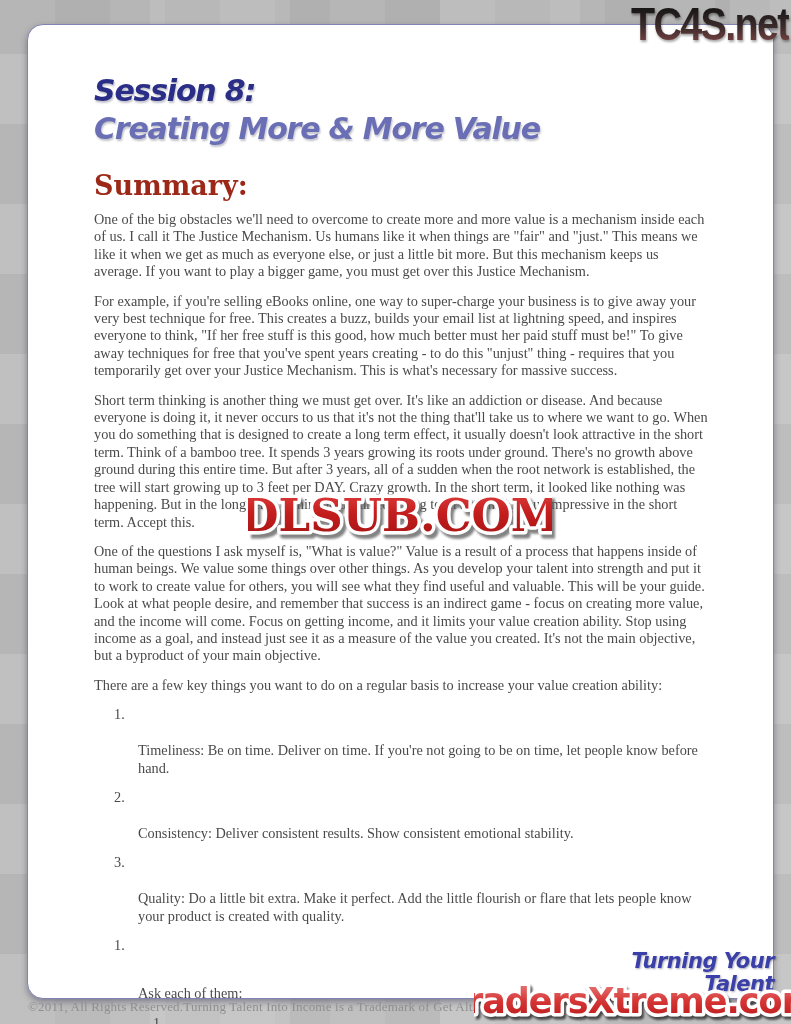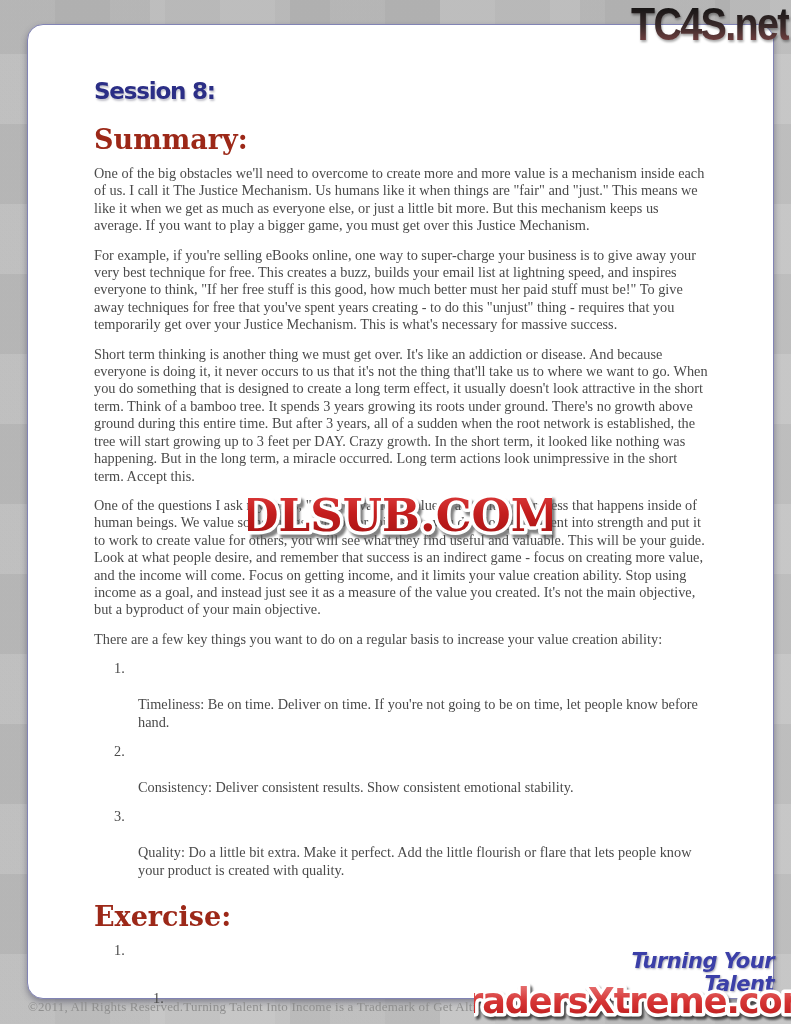--- a/index.html
+++ b/index.html
@@ -16,28 +16,29 @@
     position:absolute;left:27px;top:24px;width:745px;height:973px;
     background:#ffffff;border:1px solid #8183b4;border-radius:16px;
     box-shadow:0 3px 6px rgba(50,50,80,.45);
   }
   .content{
     position:absolute;left:66px;top:47px;width:614px;
     color:#4a4a4a;font-size:14.3px;line-height:17.4px;
   }
   .doc-title{
     font-family:"DejaVu Sans", sans-serif;font-weight:bold;
-    font-size:23px;line-height:38px;letter-spacing:-1.2px;
+    font-size:30px;line-height:38px;letter-spacing:-1.2px;
     text-shadow:1px 2px 2px rgba(40,40,70,.28);
+    font-style:italic;
   }
   .title-line1{color:#2b2e86;}
   .title-line2{color:#6a6fb5;}
   .sec-heading{
     font-family:"DejaVu Serif", serif;font-weight:bold;
-    font-size:27px;line-height:31px;color:#9c2818;margin-top:14px;margin-bottom:10px;
+    font-size:27px;line-height:31px;color:#9c2818;margin-top:22px;margin-bottom:10px;
   }
   .para{margin:8px 0 12px 0;}
   .olist{margin:0 0 0 20px;}
   .olist .li{display:flex;margin-bottom:12px;}
   .olist .num{flex:none;width:18px;}
   .olist .li-body{padding-left:6px;flex:1;margin-top:36px;}
   .sublist{margin:12px 0 0 15px;}
   .sublist .li{margin-bottom:12px;}
   .sub-spacer{margin-top:12px;}
   .exercise-heading{margin-top:22px;}
@@ -71,20 +72,21 @@
 </style>
 </head>
 <body>
 
 <div class="page-card">
 
   <div class="content">
 
     <div class="doc-title">
       <div class="title-line1">Session 8:</div>
+      <div class="title-line2">Creating More &amp; More Value</div>
     </div>
 
     <div class="sec-heading">Summary:</div>
 
     <p class="para">One of the big obstacles we'll need to overcome to create more and more value is a mechanism inside each of us. I call it The Justice Mechanism. Us humans like it when things are "fair" and "just." This means we like it when we get as much as everyone else, or just a little bit more. But this mechanism keeps us average. If you want to play a bigger game, you must get over this Justice Mechanism.</p>
     <p class="para">For example, if you're selling eBooks online, one way to super-charge your business is to give away your very best technique for free. This creates a buzz, builds your email list at lightning speed, and inspires everyone to think, "If her free stuff is this good, how much better must her paid stuff must be!" To give away techniques for free that you've spent years creating - to do this "unjust" thing - requires that you temporarily get over your Justice Mechanism. This is what's necessary for massive success.</p>
     <p class="para">Short term thinking is another thing we must get over. It's like an addiction or disease. And because everyone is doing it, it never occurs to us that it's not the thing that'll take us to where we want to go. When you do something that is designed to create a long term effect, it usually doesn't look attractive in the short term. Think of a bamboo tree. It spends 3 years growing its roots under ground. There's no growth above ground during this entire time. But after 3 years, all of a sudden when the root network is established, the tree will start growing up to 3 feet per DAY. Crazy growth. In the short term, it looked like nothing was happening. But in the long term, a miracle occurred. Long term actions look unimpressive in the short term. Accept this.</p>
     <p class="para">One of the questions I ask myself is, "What is value?" Value is a result of a process that happens inside of human beings. We value some things over other things. As you develop your talent into strength and put it to work to create value for others, you will see what they find useful and valuable. This will be your guide. Look at what people desire, and remember that success is an indirect game - focus on creating more value, and the income will come. Focus on getting income, and it limits your value creation ability. Stop using income as a goal, and instead just see it as a measure of the value you created. It's not the main objective, but a byproduct of your main objective.</p>
     <p class="para">There are a few key things you want to do on a regular basis to increase your value creation ability:</p>
 
@@ -96,26 +98,26 @@
       <div class="li">
         <span class="num">2.</span>
         <span class="li-body">Consistency: Deliver consistent results. Show consistent emotional stability.</span>
       </div>
       <div class="li">
         <span class="num">3.</span>
         <span class="li-body">Quality: Do a little bit extra. Make it perfect. Add the little flourish or flare that lets people know your product is created with quality.</span>
       </div>
     </div>
 
-    <div class="sec-heading exercise-heading">Exercise:</div>
 
     <div class="olist">
       <div class="li">
         <span class="num">1.</span>
         <div class="li-body">
+          <div class="sub-spacer">Ask each of them:</div>
           <div class="olist sublist">
             <div class="li">
               <span class="num">1.</span>
               <span class="li-body">What's your biggest problem or frustration?</span>
             </div>
             <div class="li">
               <span class="num">2.</span>
               <span class="li-body">What's your biggest desire or want? This will tell you where to focus your energies in your career.</span>
             </div>
           </div>

